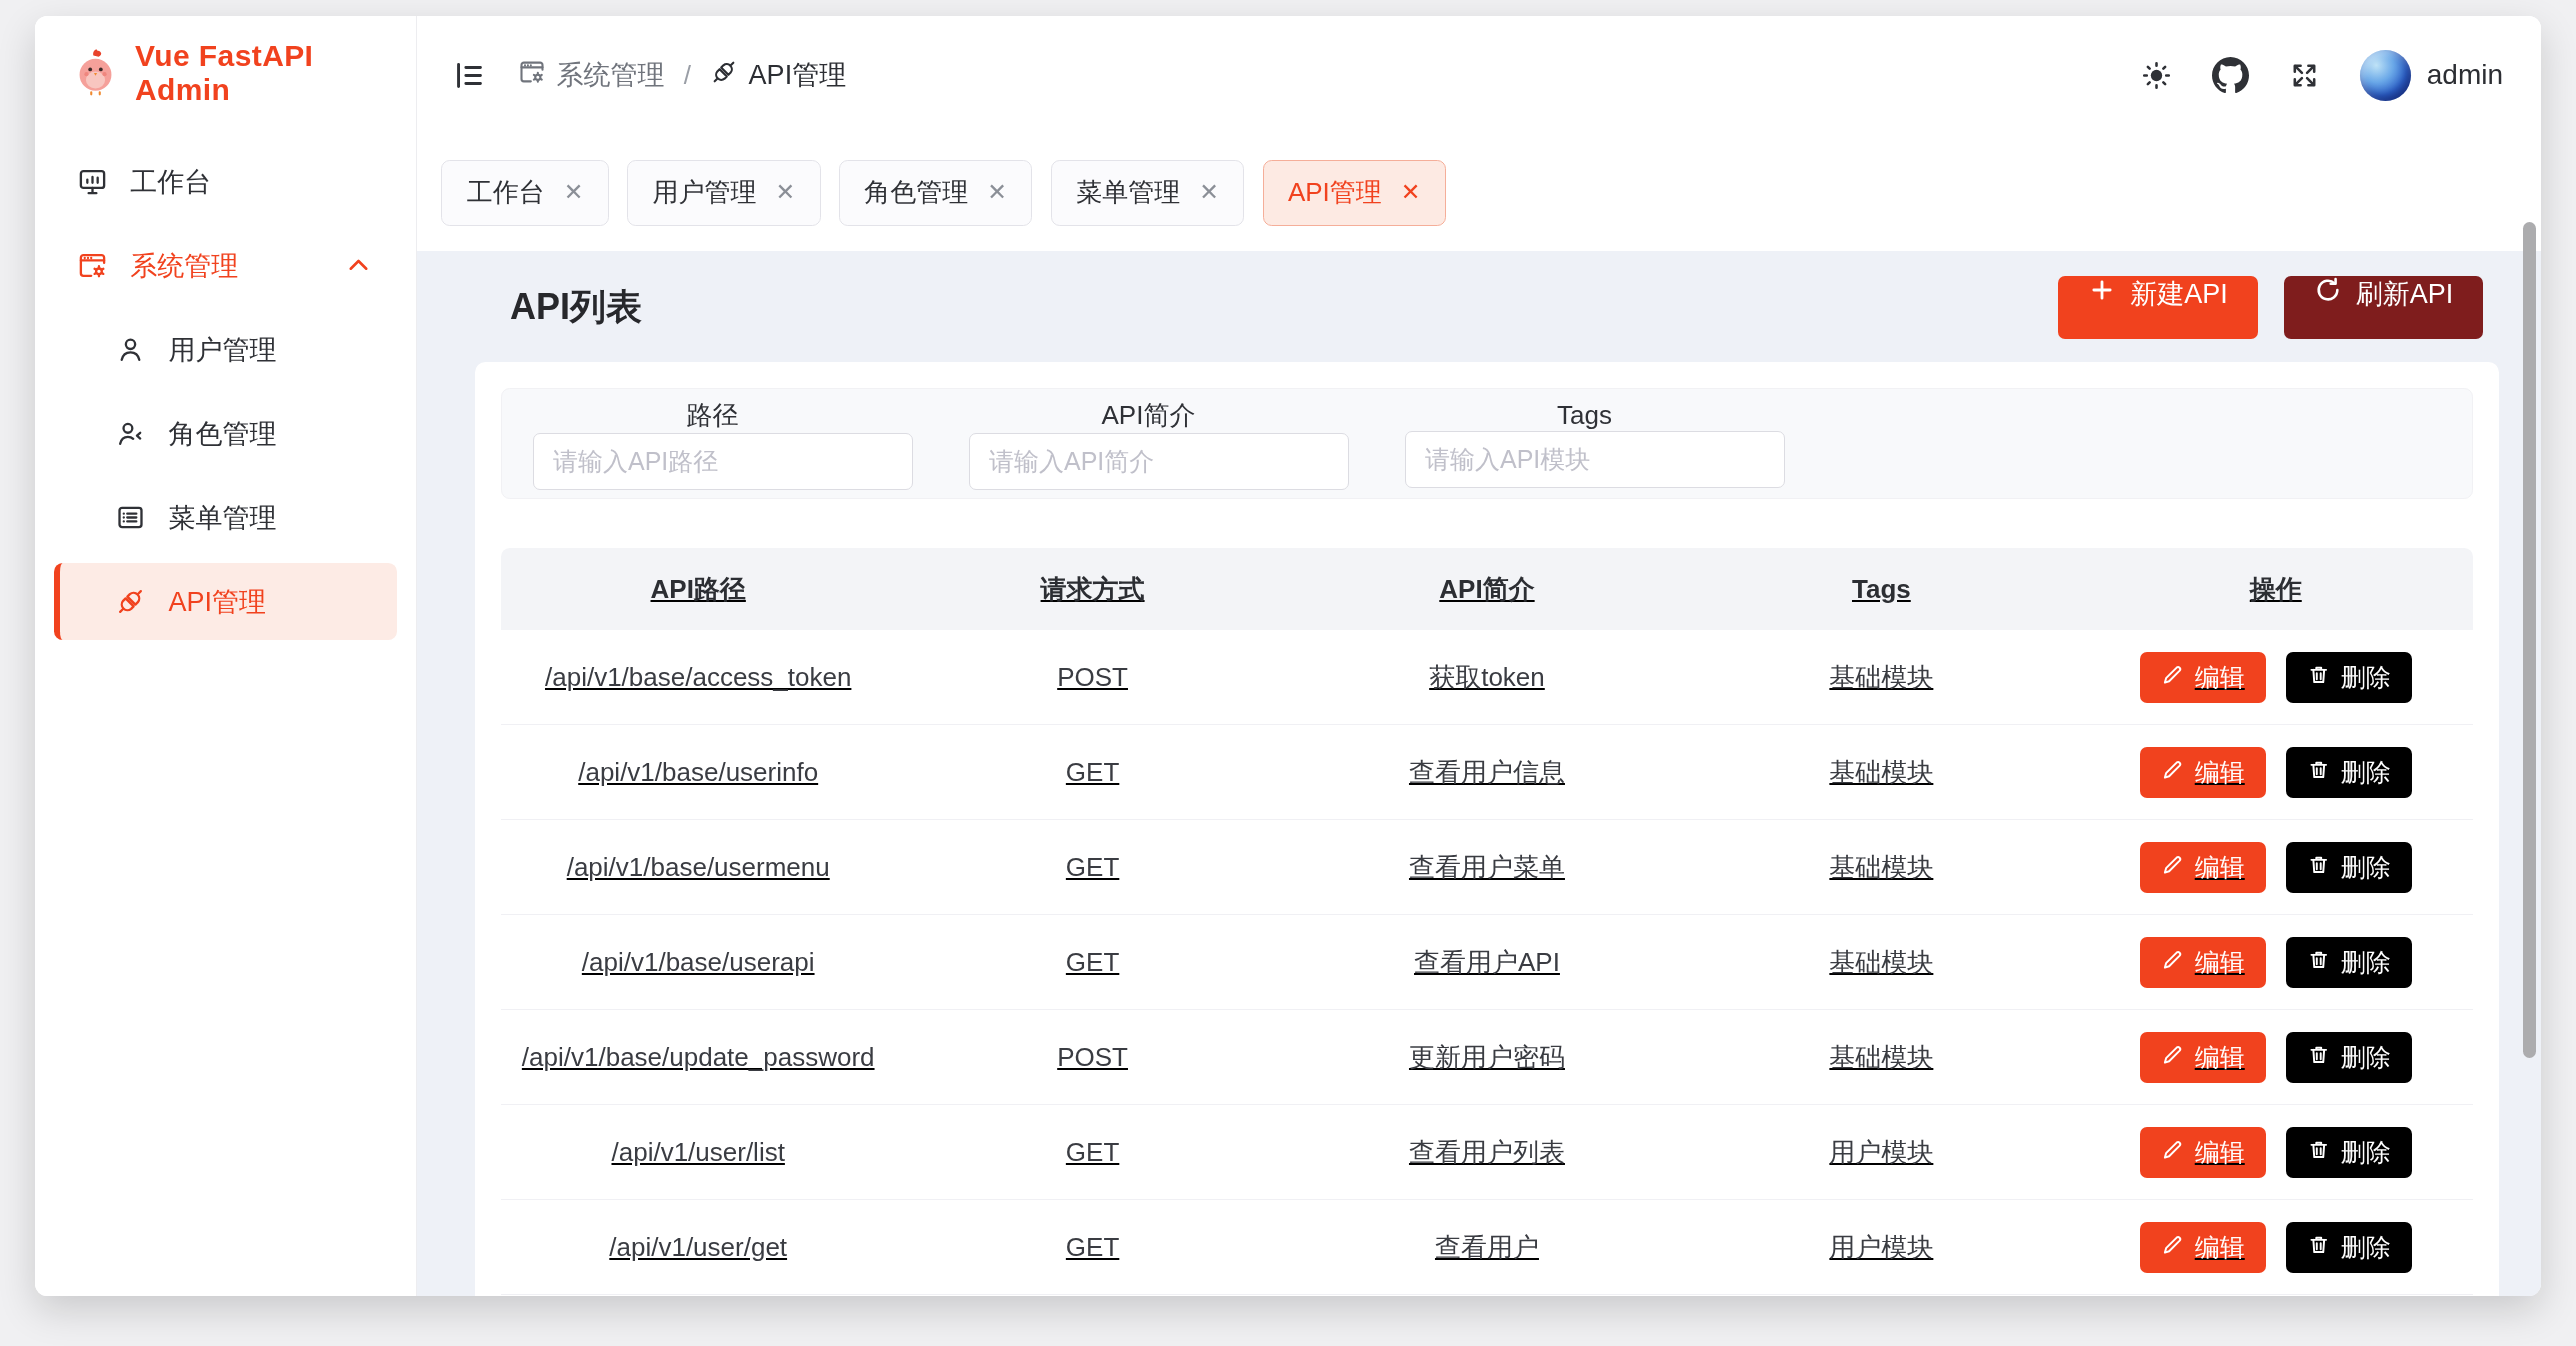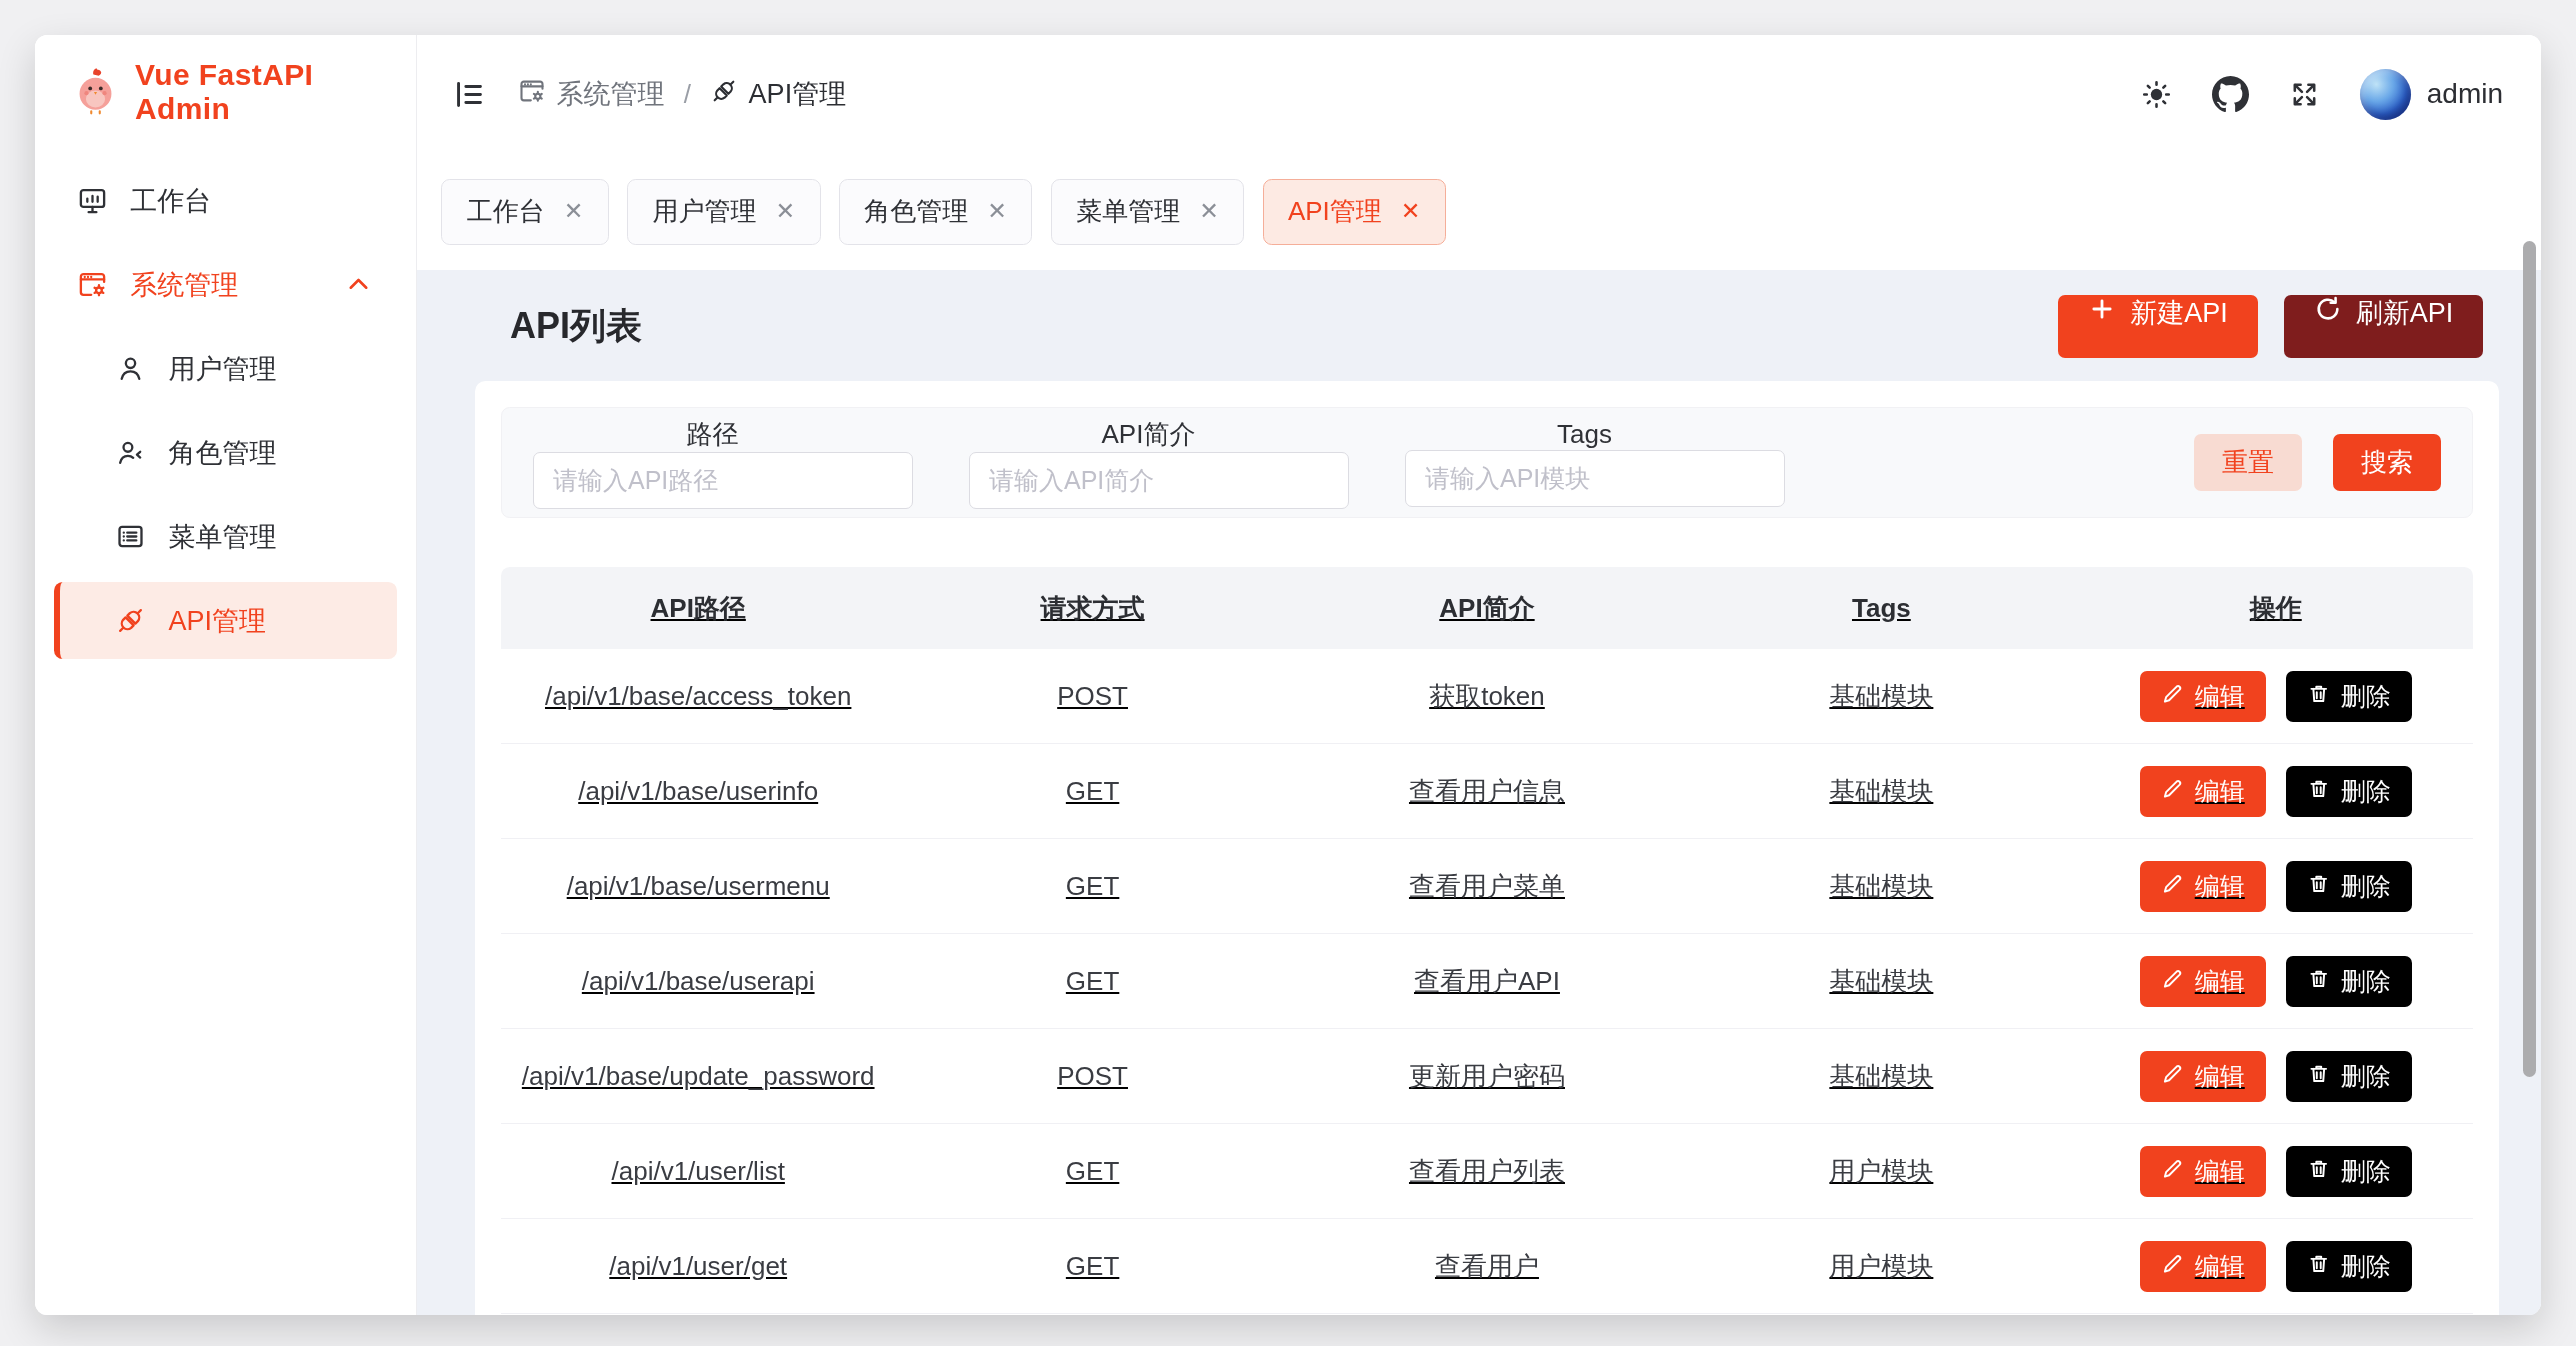--- a/index.html
+++ b/index.html
@@ -3,21 +3,21 @@
 <meta charset="utf-8">
 <style>
   html,body{margin:0;padding:0;}
   body{
     width:2576px;height:1346px;position:relative;overflow:hidden;
     background:#f0f0f2;
     font-family:"Liberation Sans","DejaVu Sans",sans-serif;
     -webkit-font-smoothing:antialiased;
   }
   .app{
-    position:absolute;left:35px;top:35px;width:2506px;height:1280px;
+    position:absolute;left:35px;top:16px;width:2506px;height:1280px;
     background:#fff;border-radius:12.2px;overflow:hidden;display:flex;
     box-shadow:0 14px 38px rgba(0,0,0,.16);
   }
   
   .sidebar{width:381px;flex-shrink:0;border-right:0.9px solid #ededf0;display:flex;flex-direction:column;background:#fff;}
   .logo{height:113px;display:flex;align-items:center;gap:14px;padding-left:35px;cursor:pointer;}
   .logo-text{font-size:30px;font-weight:bold;color:#F1421E;letter-spacing:0.4px;}
   .menu{padding:14px 19px;display:flex;flex-direction:column;}
   .menu-item{
     height:77px;margin-bottom:7px;display:flex;align-items:center;gap:22.6px;
@@ -331,24 +331,20 @@
             <input class="f-input" type="text" placeholder="请输入API路径" style="">
           </div>
           <div class="f-group">
             <span class="f-label">API简介</span>
             <input class="f-input" type="text" placeholder="请输入API简介" style="">
           </div>
           <div class="f-group">
             <span class="f-label">Tags</span>
             <input class="f-input" type="text" placeholder="请输入API模块" style="">
           </div>
-          <div class="filter-actions">
-            <button class="btn-reset">重置</button>
-            <button class="btn-search">搜索</button>
-          </div>
         </div>
 
         <div class="table">
           <div class="thead">
 
               <div class="th">API路径</div>
 
               <div class="th">请求方式</div>
 
               <div class="th">API简介</div>

